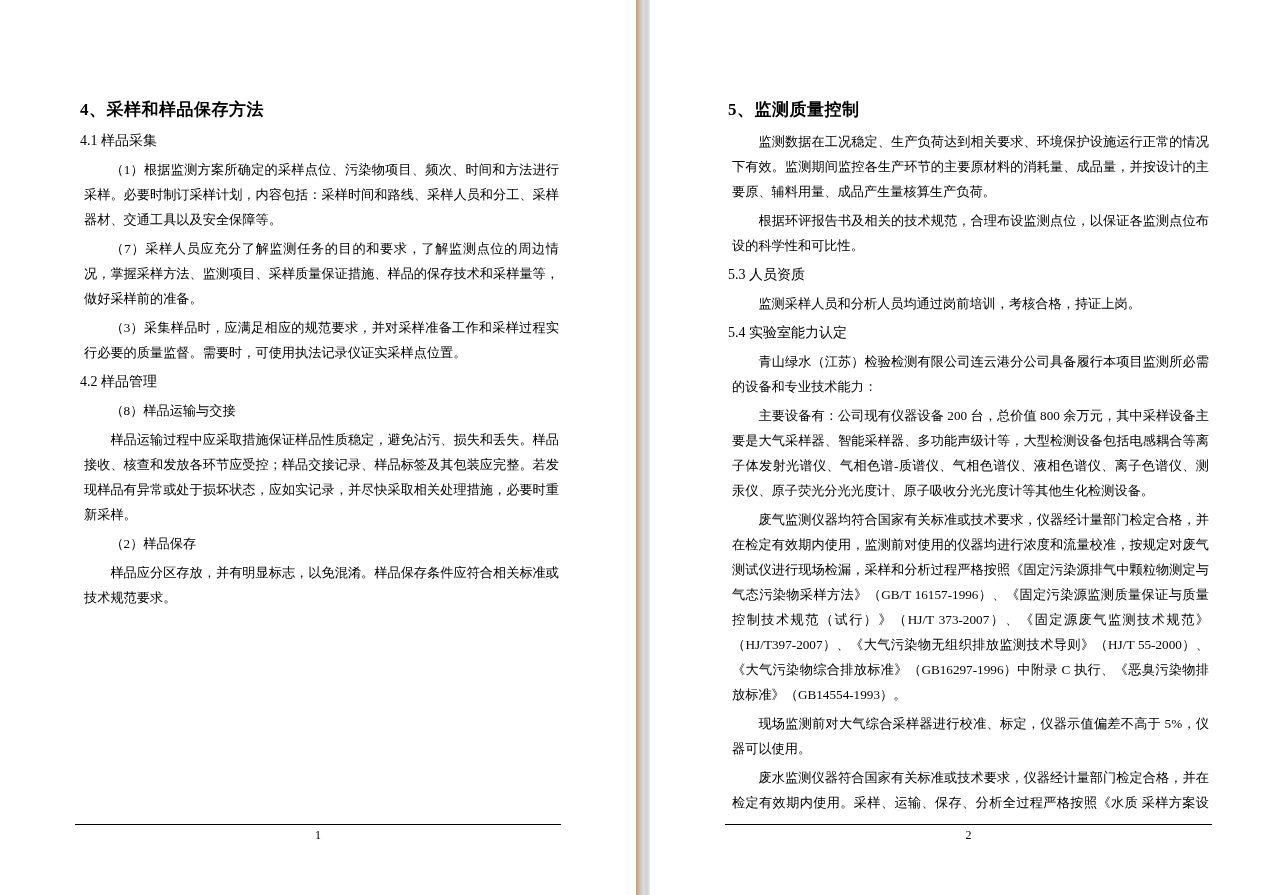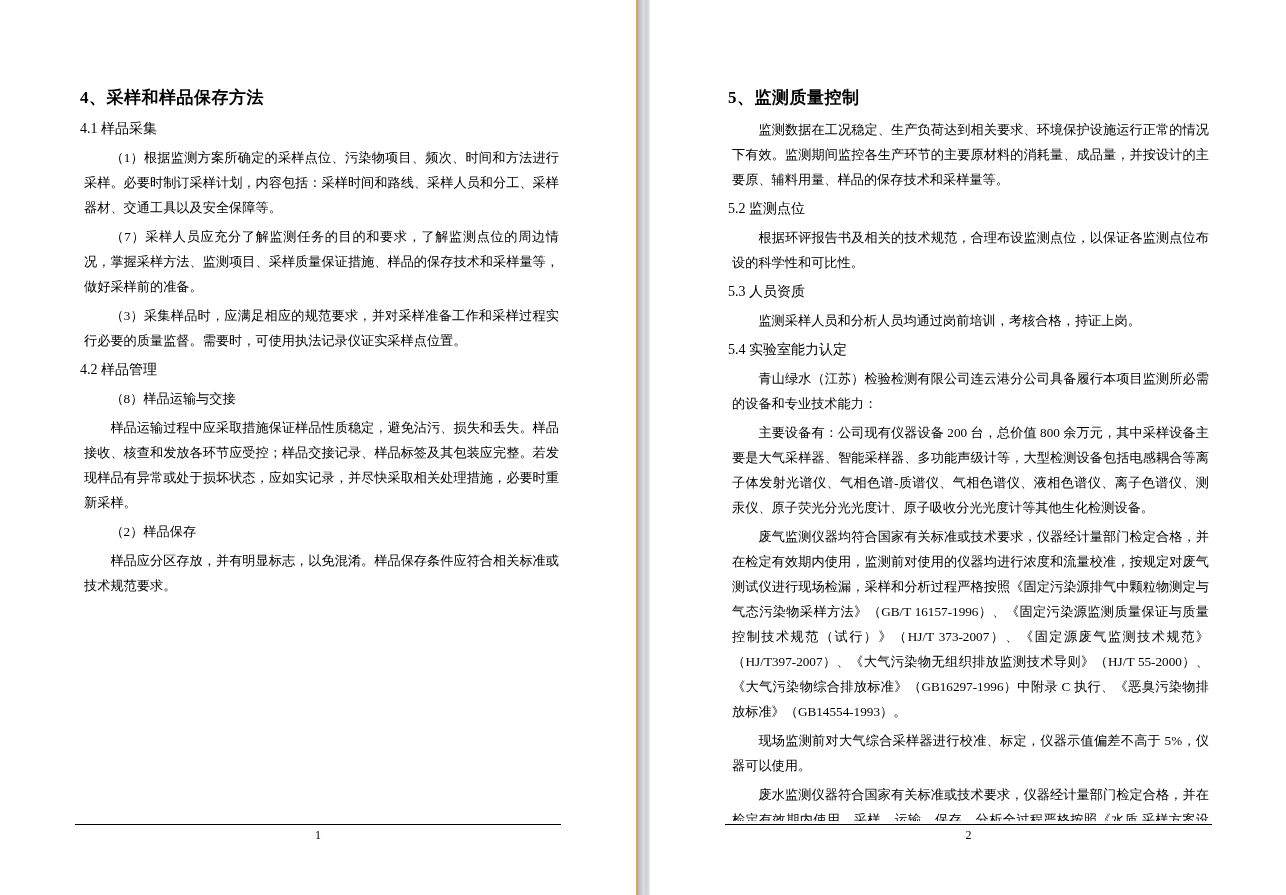--- a/index.html
+++ b/index.html
@@ -52,21 +52,21 @@
     width: 483px;
     height: 738px;
     overflow: hidden;
   }
   #page-right .page-content { left: 78px; width: 485px; }
 
   .doc-title {
     font-size: 17px;
     font-weight: bold;
     line-height: 30px;
-    margin: 0 0 3px 0;
+    margin: 12px 0 3px 0;
     letter-spacing: 0.5px;
     font-family: Liberation Serif, serif;
   }
   .sec-heading {
     font-size: 14px;
     font-weight: normal;
     line-height: 25px;
     margin: 0;
   }
   .para {
@@ -119,22 +119,21 @@
 
   <div id="divider">
     <div class="accent" style="background: rgb(226, 162, 92);"></div>
     <div class="shadow"></div>
   </div>
 
   <div class="page" id="page-right">
     <div class="page-content">
       <div class="doc-title">5、监测质量控制</div>
       <div>
-          <div class="para">监测数据在工况稳定、生产负荷达到相关要求、环境保护设施运行正常的情况下有效。监测期间监控各生产环节的主要原材料的消耗量、成品量，并按设计的主要原、辅料用量、样品的保存技术和采样量等。</div>
-          <div class="sec-heading">5.2 监测点位</div>
+          <div class="para">监测数据在工况稳定、生产负荷达到相关要求、环境保护设施运行正常的情况下有效。监测期间监控各生产环节的主要原材料的消耗量、成品量，并按设计的主要原、辅料用量、成品产生量核算生产负荷。</div>
           <div class="para">根据环评报告书及相关的技术规范，合理布设监测点位，以保证各监测点位布设的科学性和可比性。</div>
           <div class="sec-heading">5.3 人员资质</div>
           <div class="para">监测采样人员和分析人员均通过岗前培训，考核合格，持证上岗。</div>
           <div class="sec-heading">5.4 实验室能力认定</div>
           <div class="para">青山绿水（江苏）检验检测有限公司连云港分公司具备履行本项目监测所必需的设备和专业技术能力：</div>
           <div class="para">主要设备有：公司现有仪器设备 200 台，总价值 800 余万元，其中采样设备主要是大气采样器、智能采样器、多功能声级计等，大型检测设备包括电感耦合等离子体发射光谱仪、气相色谱-质谱仪、气相色谱仪、液相色谱仪、离子色谱仪、测汞仪、原子荧光分光光度计、原子吸收分光光度计等其他生化检测设备。</div>
           <div class="para">废气监测仪器均符合国家有关标准或技术要求，仪器经计量部门检定合格，并在检定有效期内使用，监测前对使用的仪器均进行浓度和流量校准，按规定对废气测试仪进行现场检漏，采样和分析过程严格按照《固定污染源排气中颗粒物测定与气态污染物采样方法》（GB/T 16157-1996）、《固定污染源监测质量保证与质量控制技术规范（试行）》（HJ/T 373-2007）、《固定源废气监测技术规范》（HJ/T397-2007）、《大气污染物无组织排放监测技术导则》（HJ/T 55-2000）、《大气污染物综合排放标准》（GB16297-1996）中附录 C 执行、《恶臭污染物排放标准》（GB14554-1993）。</div>
           <div class="para">现场监测前对大气综合采样器进行校准、标定，仪器示值偏差不高于 5%，仪器可以使用。</div>
           <div class="para">废水监测仪器符合国家有关标准或技术要求，仪器经计量部门检定合格，并在检定有效期内使用。采样、运输、保存、分析全过程严格按照《水质 采样方案设计技术指导》（HJ495-2009）、《水质 采样技术指导》（HJ494-2009）、《水质采样 样</div>
         </div>

